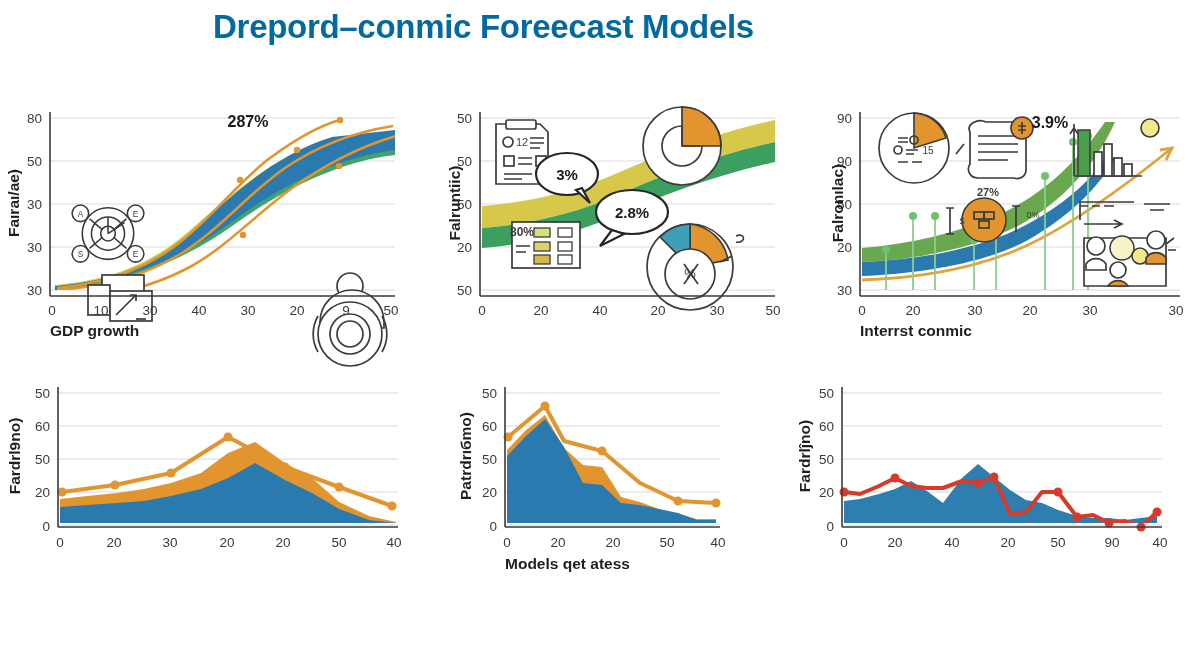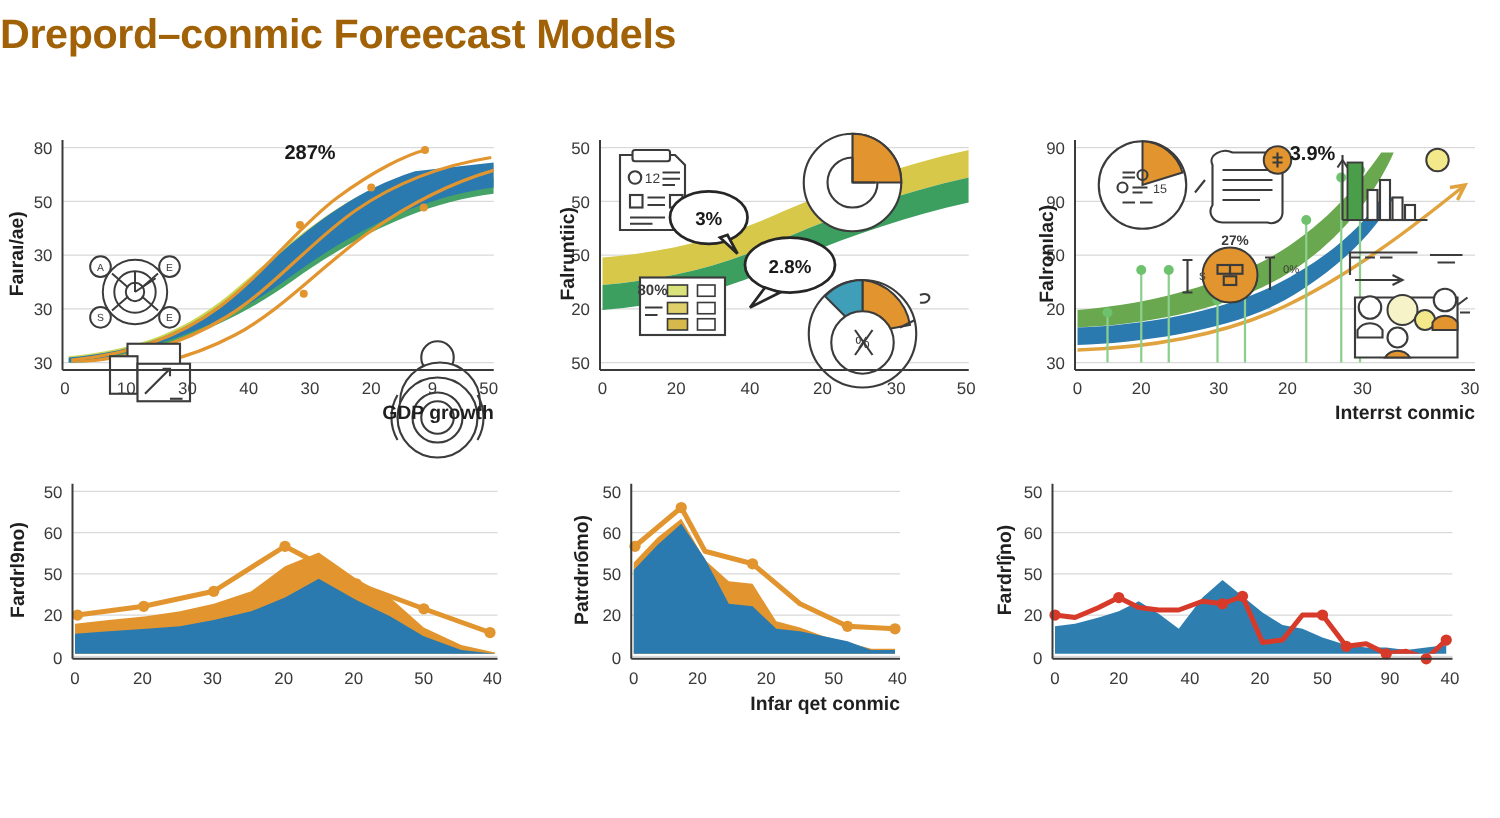--- a/index.html
+++ b/index.html
@@ -10,36 +10,36 @@
     font-family: "Liberation Sans", sans-serif;
   }
   #page {
     position: relative;
     width: 1200px; height: 654px;
     background: #ffffff;
   }
   .page-title {
     position: absolute;
     top: 8px; left: 0; width: 967px;
-    text-align: left;
+    text-align: center;
     font-family: "Liberation Sans", sans-serif;
     font-size: 33px;
     font-weight: bold;
     letter-spacing: -0.3px;
-    color: #a16207;
+    color: #0369a1;
   }
   .panel {
     position: absolute;
     overflow: visible;
   }
   .panel svg { display: block; overflow: visible; }
 
   .axis-label-x {
     position: absolute;
-    text-align: right;
+    text-align: left;
     font-size: 15.5px;
     font-weight: bold;
     color: #1f1f1f;
     font-family: "Liberation Sans", sans-serif;
     white-space: nowrap;
   }
   .axis-label-y {
     position: absolute;
     font-size: 15.5px;
     font-weight: bold;
@@ -475,21 +475,21 @@
         <text class="tick tick-y" x="97" y="156">0</text>
       </g>
       <g>
         <text class="tick tick-x" x="107" y="172">0</text>
         <text class="tick tick-x" x="158" y="172">20</text>
         <text class="tick tick-x" x="213" y="172">20</text>
         <text class="tick tick-x" x="267" y="172">50</text>
         <text class="tick tick-x" x="318" y="172">40</text>
       </g>
     </svg>
-    <div class="axis-label-x" style="left:105px; top:180px; width:215px;">Infar qet conmic</div>
+    <div class="axis-label-x" style="left:105px; top:180px; width:215px;">Models qet atess</div>
     <div class="axis-label-y" style="left:6px; top:72px; width:120px; text-align:center;">Patrdrıбmo)</div>
   </div>
 
   <div class="panel" style="left:800px; top:375px; width:400px; height:240px;">
     <svg width="400" height="240" viewBox="0 0 400 240">
       <defs>
           <clipPath id="clip6">
             <rect x="42" y="8" width="320" height="140"></rect>
           </clipPath>
         </defs>

